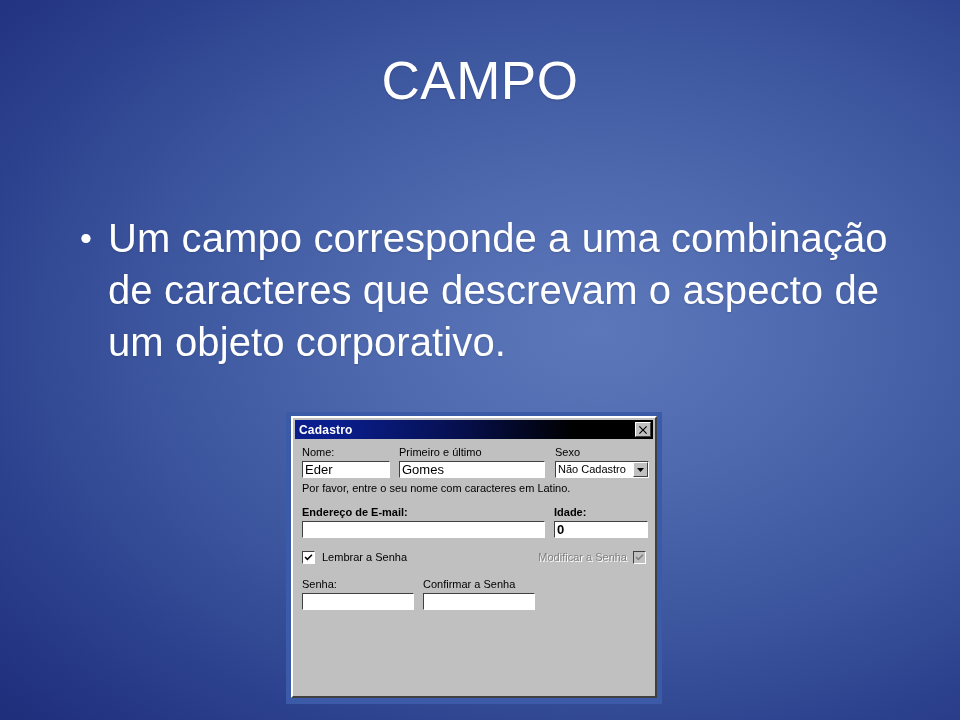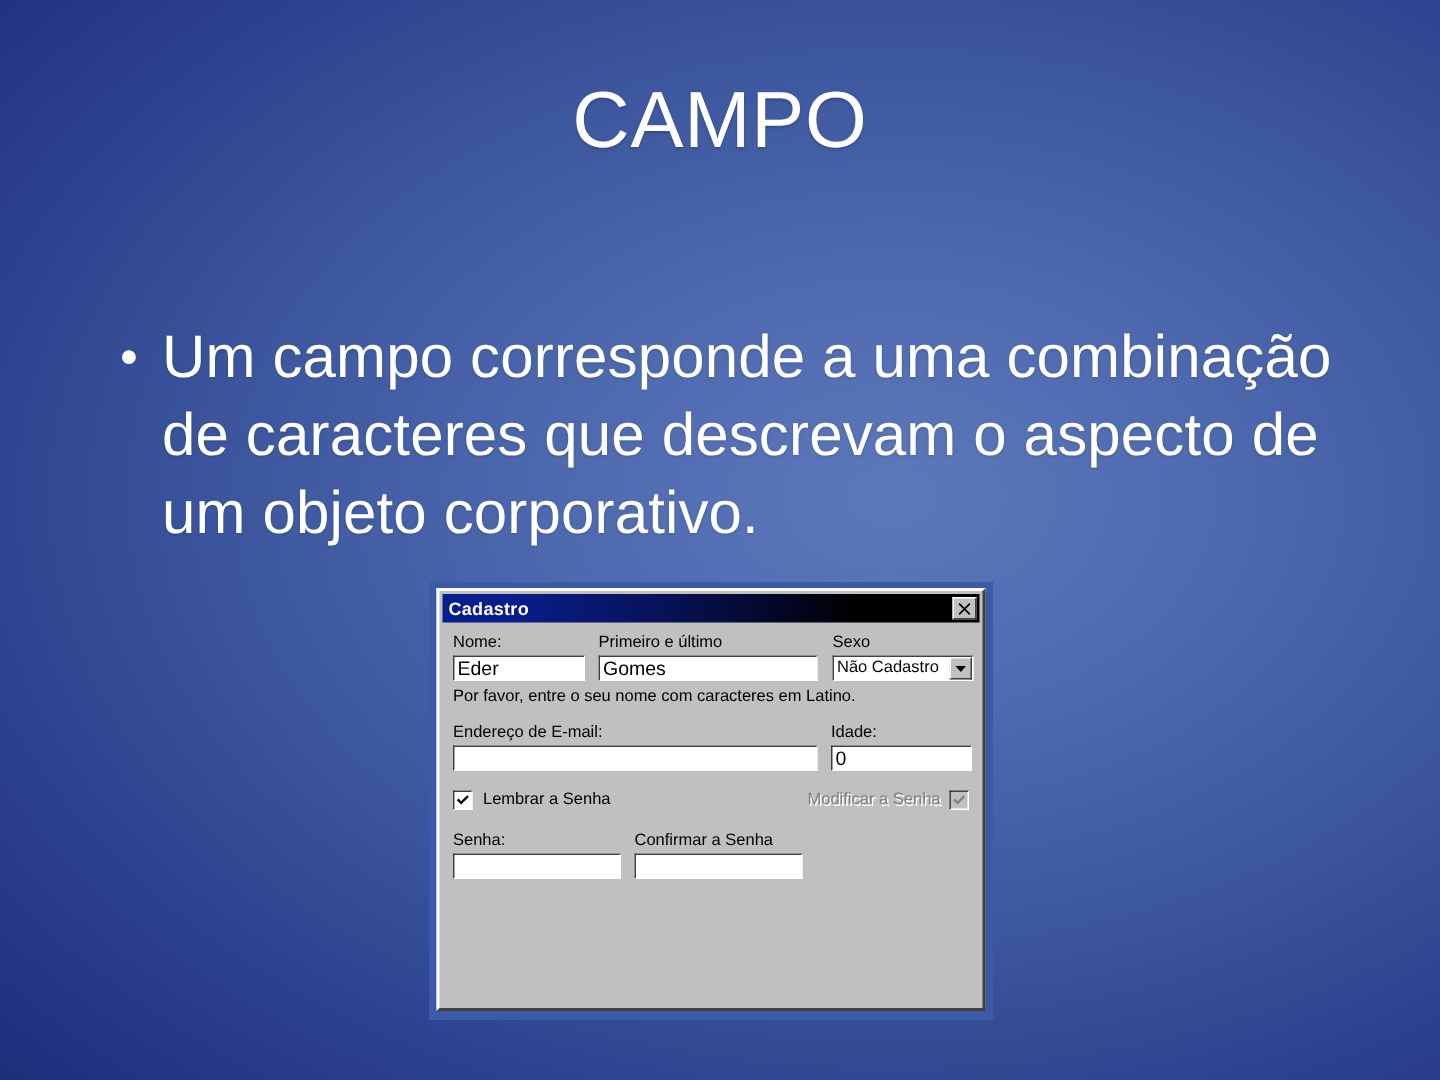--- a/index.html
+++ b/index.html
@@ -72,21 +72,21 @@
     line-height: 52px;
     font-weight: 400;
     letter-spacing: 0.1px;
     text-shadow: 0 1px 2px rgba(0,0,0,0.15);
   }
 
   
   #dialog-frame {
     position: absolute;
     left: 286px;
-    top: 388px;
+    top: 412px;
     width: 376px;
     height: 292px;
     background: #3b5aa8;
     padding: 4px 5px 6px 5px;
     box-sizing: border-box;
   }
   #dialog {
     width: 100%;
     height: 100%;
     background: #c0c0c0;
@@ -219,21 +219,21 @@
     align-items: center;
     justify-content: center;
     margin: 0;
   }
   .combo-arrow svg { display: block; }
 
   
   #helper-text { margin-top: 4px; }
 
   
-  .row2 { margin-top: 11px; }
+  .row2 { margin-top: 11px; font-weight: bold; }
   .row2-labels { display: flex; margin-bottom: 2px; }
   .row2-inputs { display: flex; }
   .w-email { width: 243px; flex: 0 0 243px; }
   .w-gap3  { width: 9px; flex: 0 0 9px; }
   .w-idade { width: 94px; flex: 0 0 94px; }
 
   
   .row3 {
     margin-top: 13px;
     display: flex;

